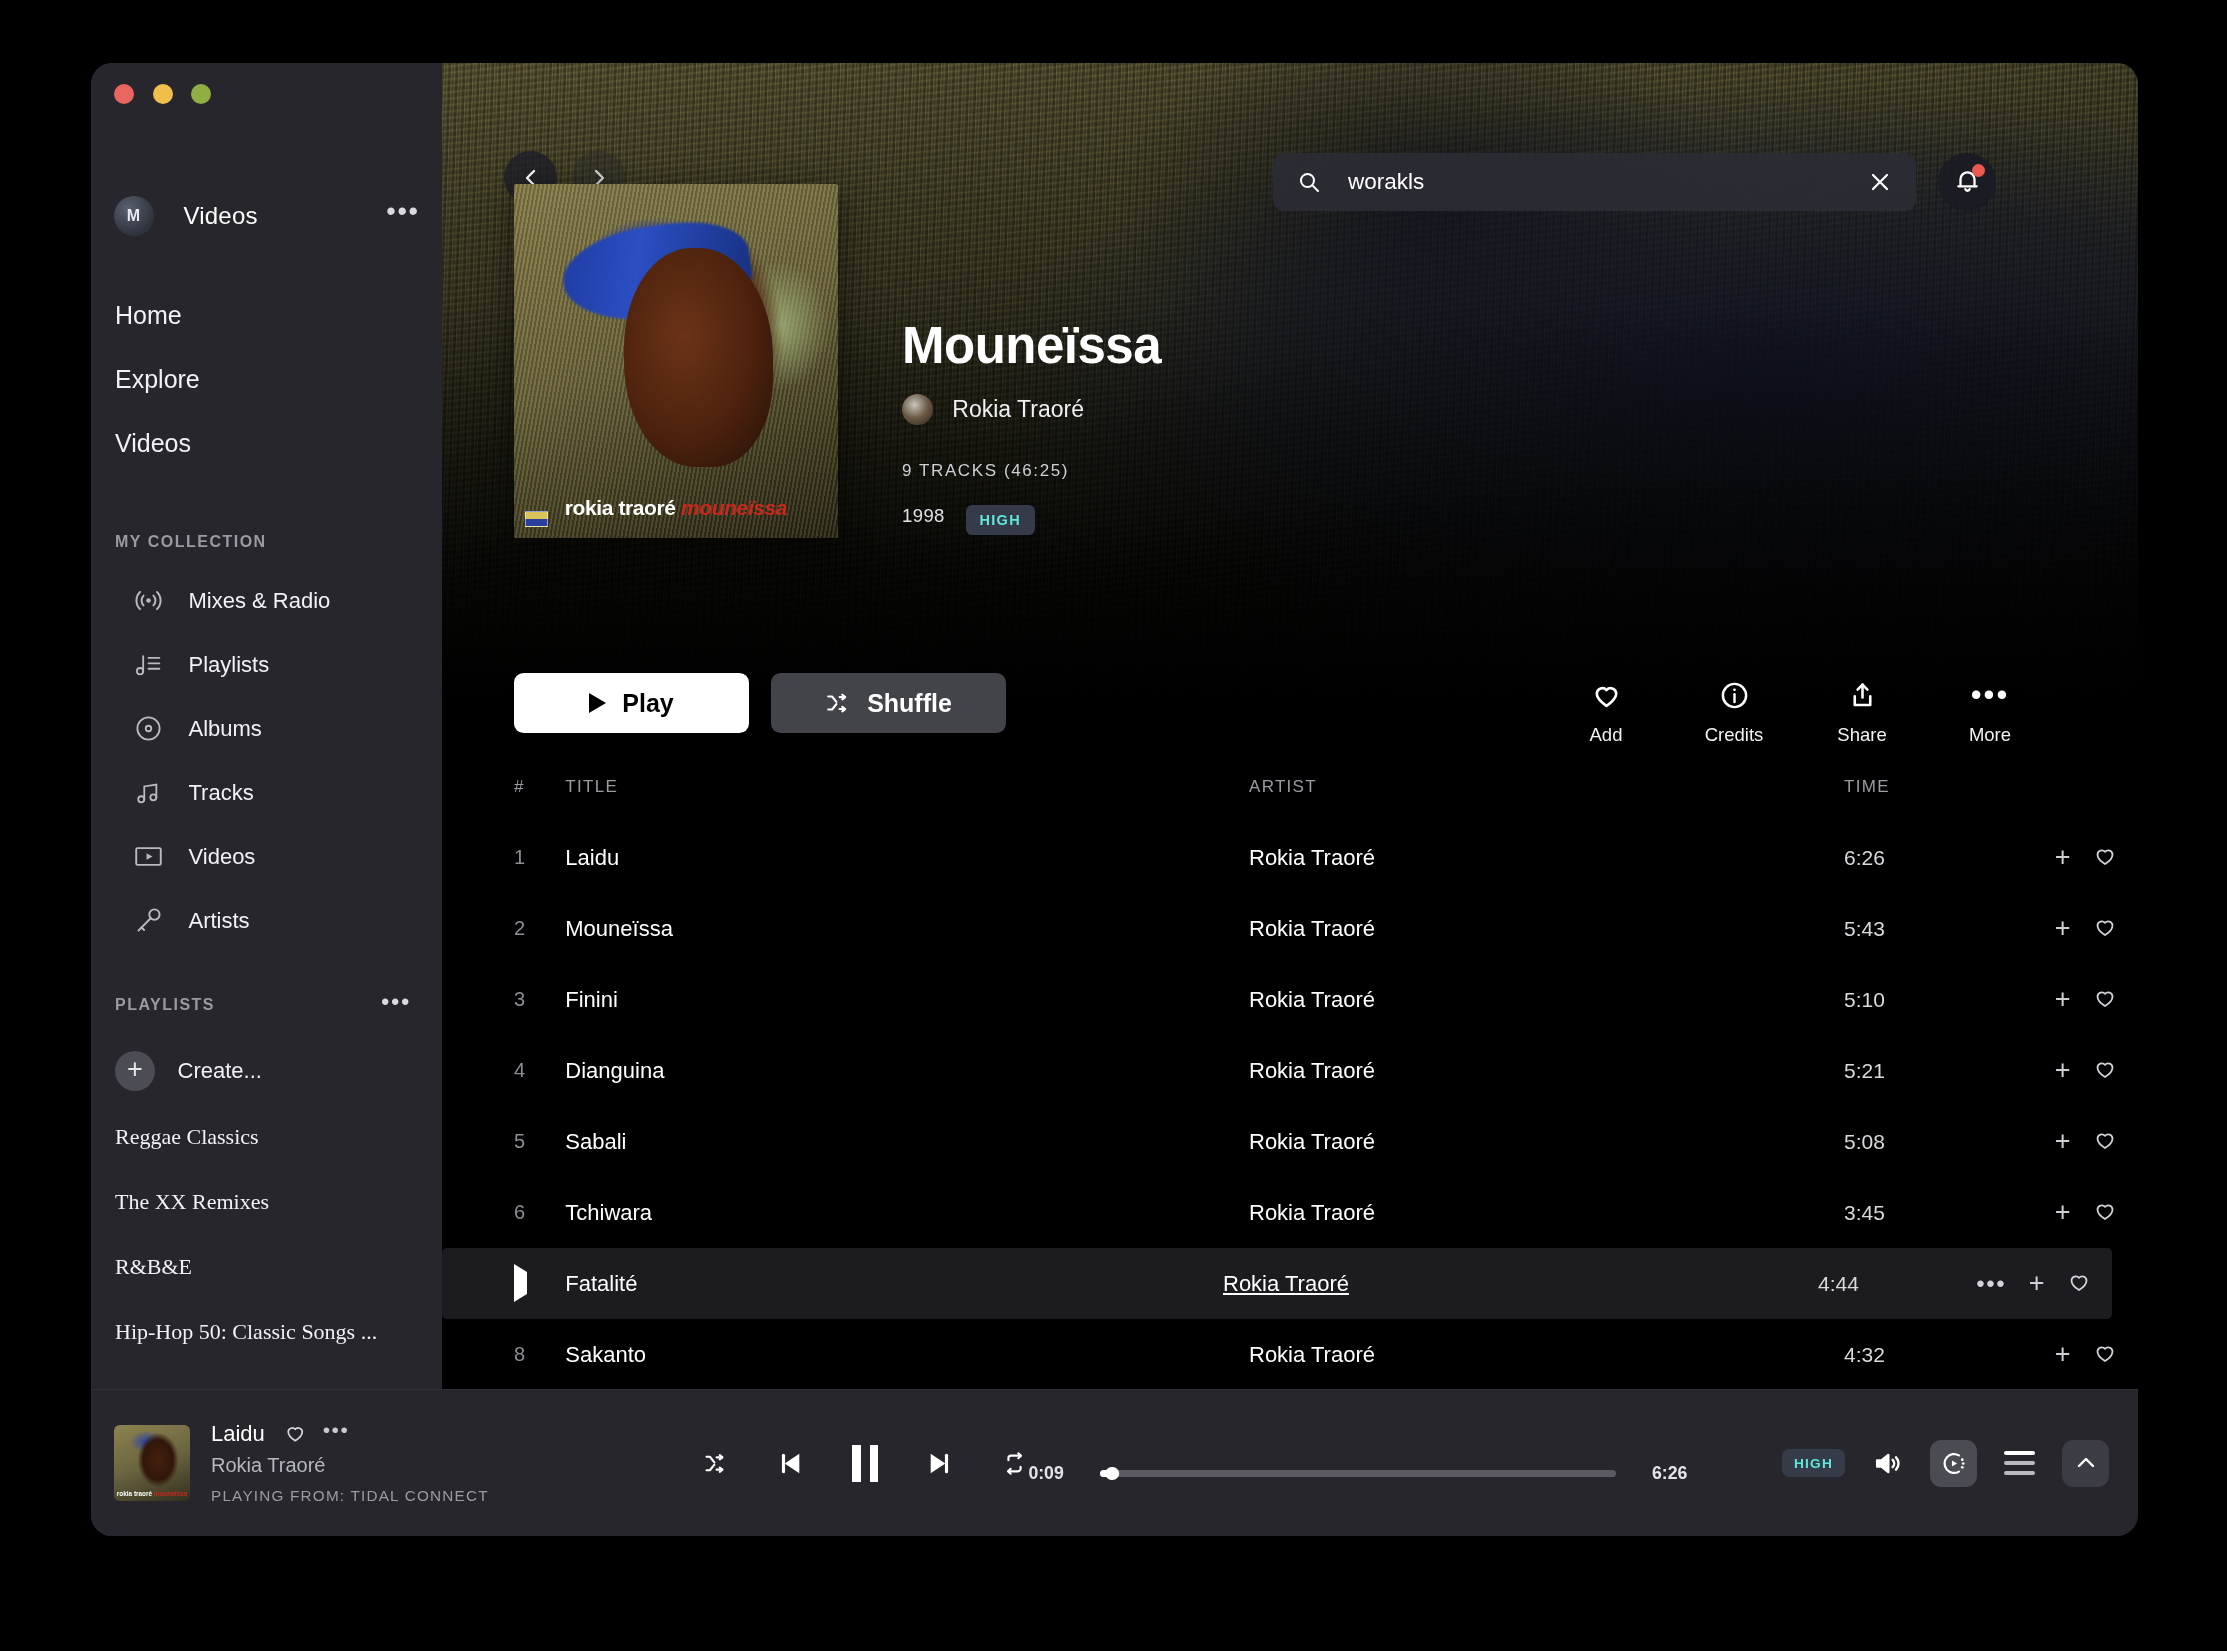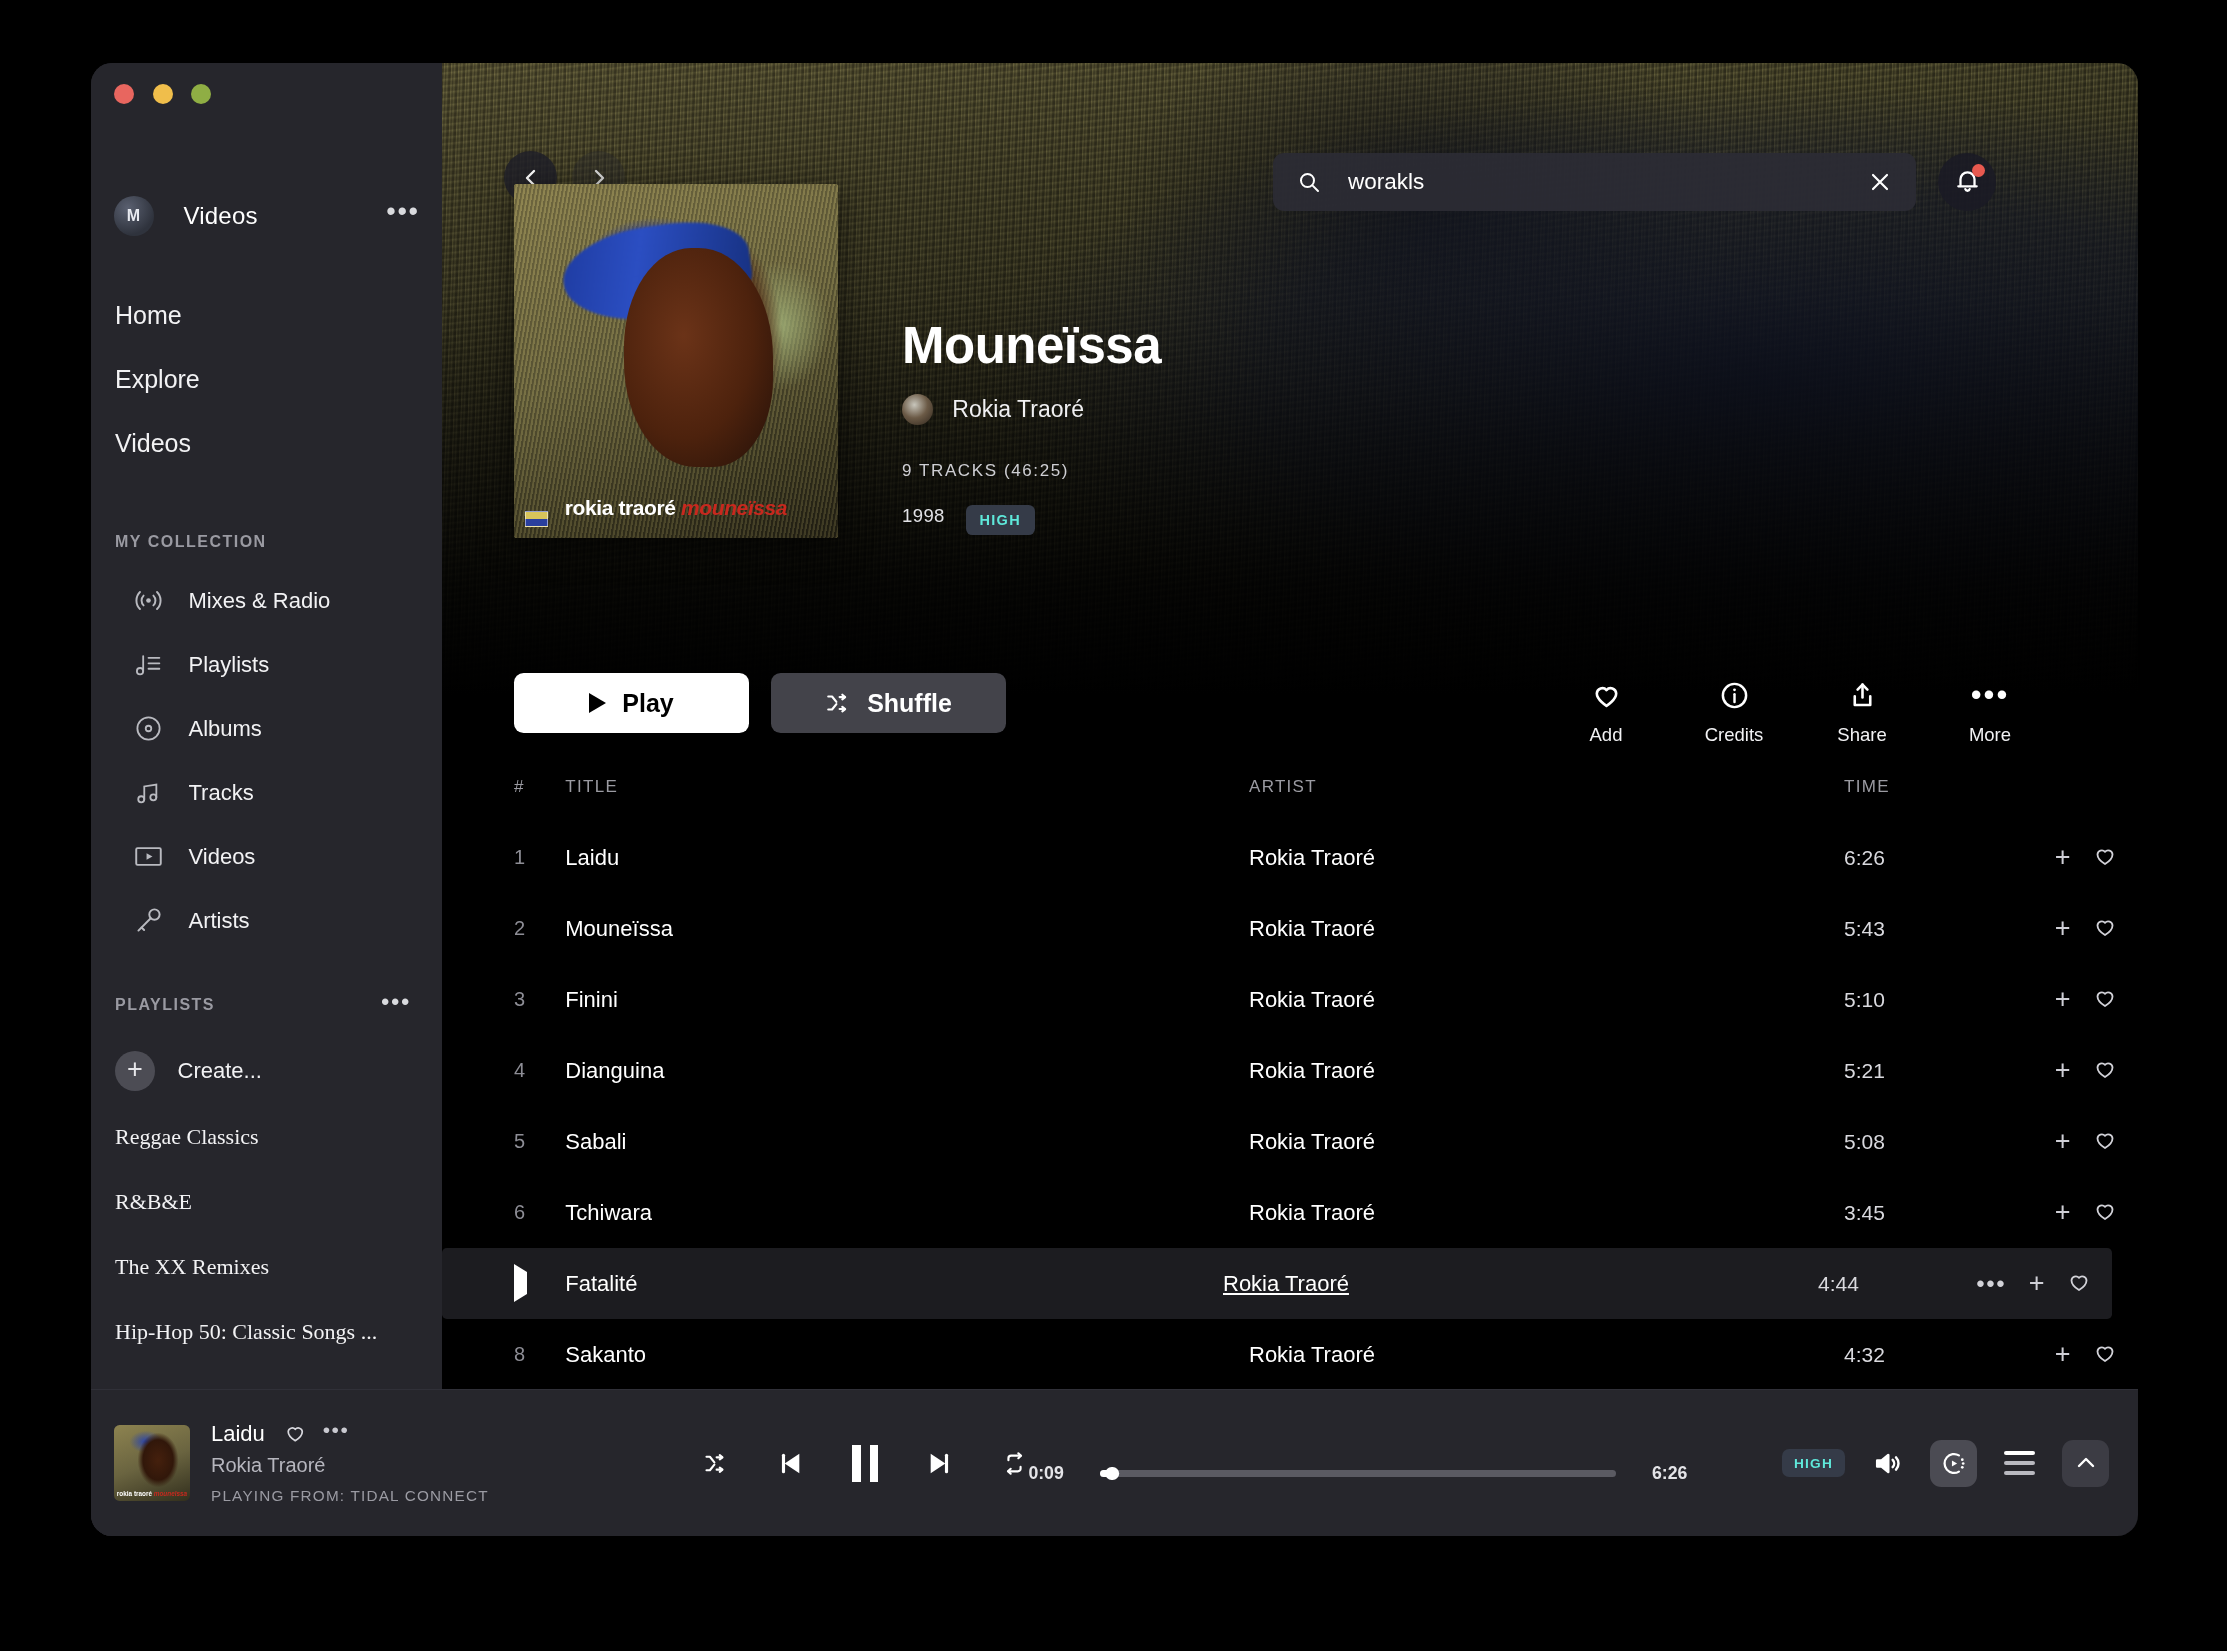--- a/index.html
+++ b/index.html
@@ -519,24 +519,24 @@
 
     <div id="playlists">
       <div class="pl-create">
         <span class="pl-plus">+</span>
         <span class="pl-create-label">Create...</span>
       </div>
       <div class="pl-item">
           <span>Reggae Classics</span>
         </div>
       <div class="pl-item">
+          <span>The XX Remixes</span>
+        </div>
+      <div class="pl-item">
           <span>R&amp;B&amp;E</span>
-        </div>
-      <div class="pl-item">
-          <span>The XX Remixes</span>
         </div>
       <div class="pl-item">
           <span>Hip-Hop 50: Classic Songs ...</span>
         </div>
       <div class="pl-item">
           <span>World Café: Music From Ar...</span>
         </div>
     </div>
   </aside>
 

